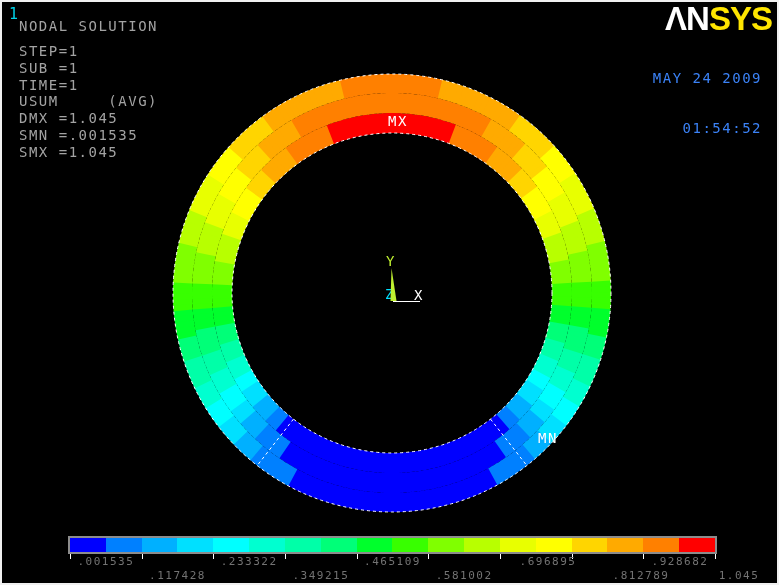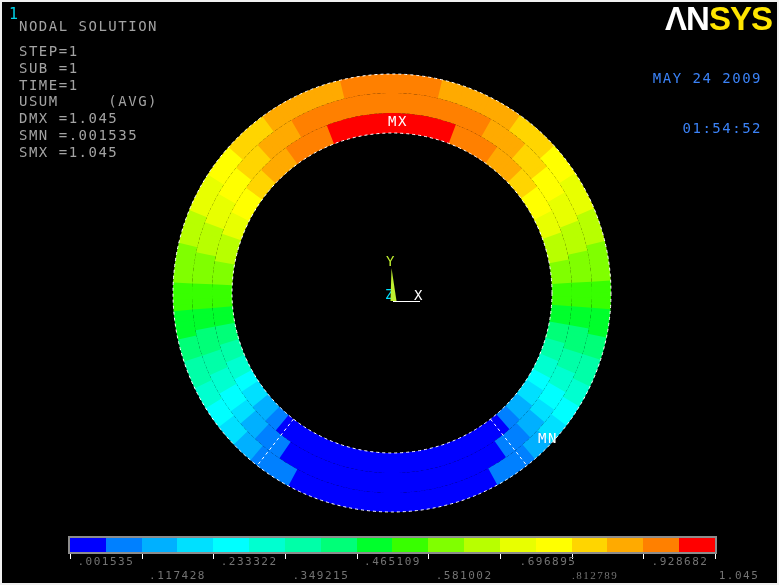--- a/index.html
+++ b/index.html
@@ -828,18 +828,18 @@
       <div class="tick" style="left: 569.667px;"></div>
       <div class="tick" style="left: 641.333px;"></div>
       <div class="tick" style="left: 713px;"></div>
       <div class="lval row0" style="left: 103.833px;">.001535</div>
       <div class="lval row1" style="left: 175.5px;">.117428</div>
       <div class="lval row0" style="left: 247.167px;">.233322</div>
       <div class="lval row1" style="left: 318.833px;">.349215</div>
       <div class="lval row0" style="left: 390.5px;">.465109</div>
       <div class="lval row1" style="left: 462.167px;">.581002</div>
       <div class="lval row0" style="left: 546px;">.696895</div>
-      <div class="lval row1" style="left: 593px; font-family: Liberation Serif, serif;">.812789</div>
+      <div class="lval row1" style="left: 639px;">.812789</div>
       <div class="lval row0" style="left: 678px;">.928682</div>
       <div class="lval row1" style="left: 737px;">1.045</div>
     </div>
 
 </div>
 
 </body></html>

